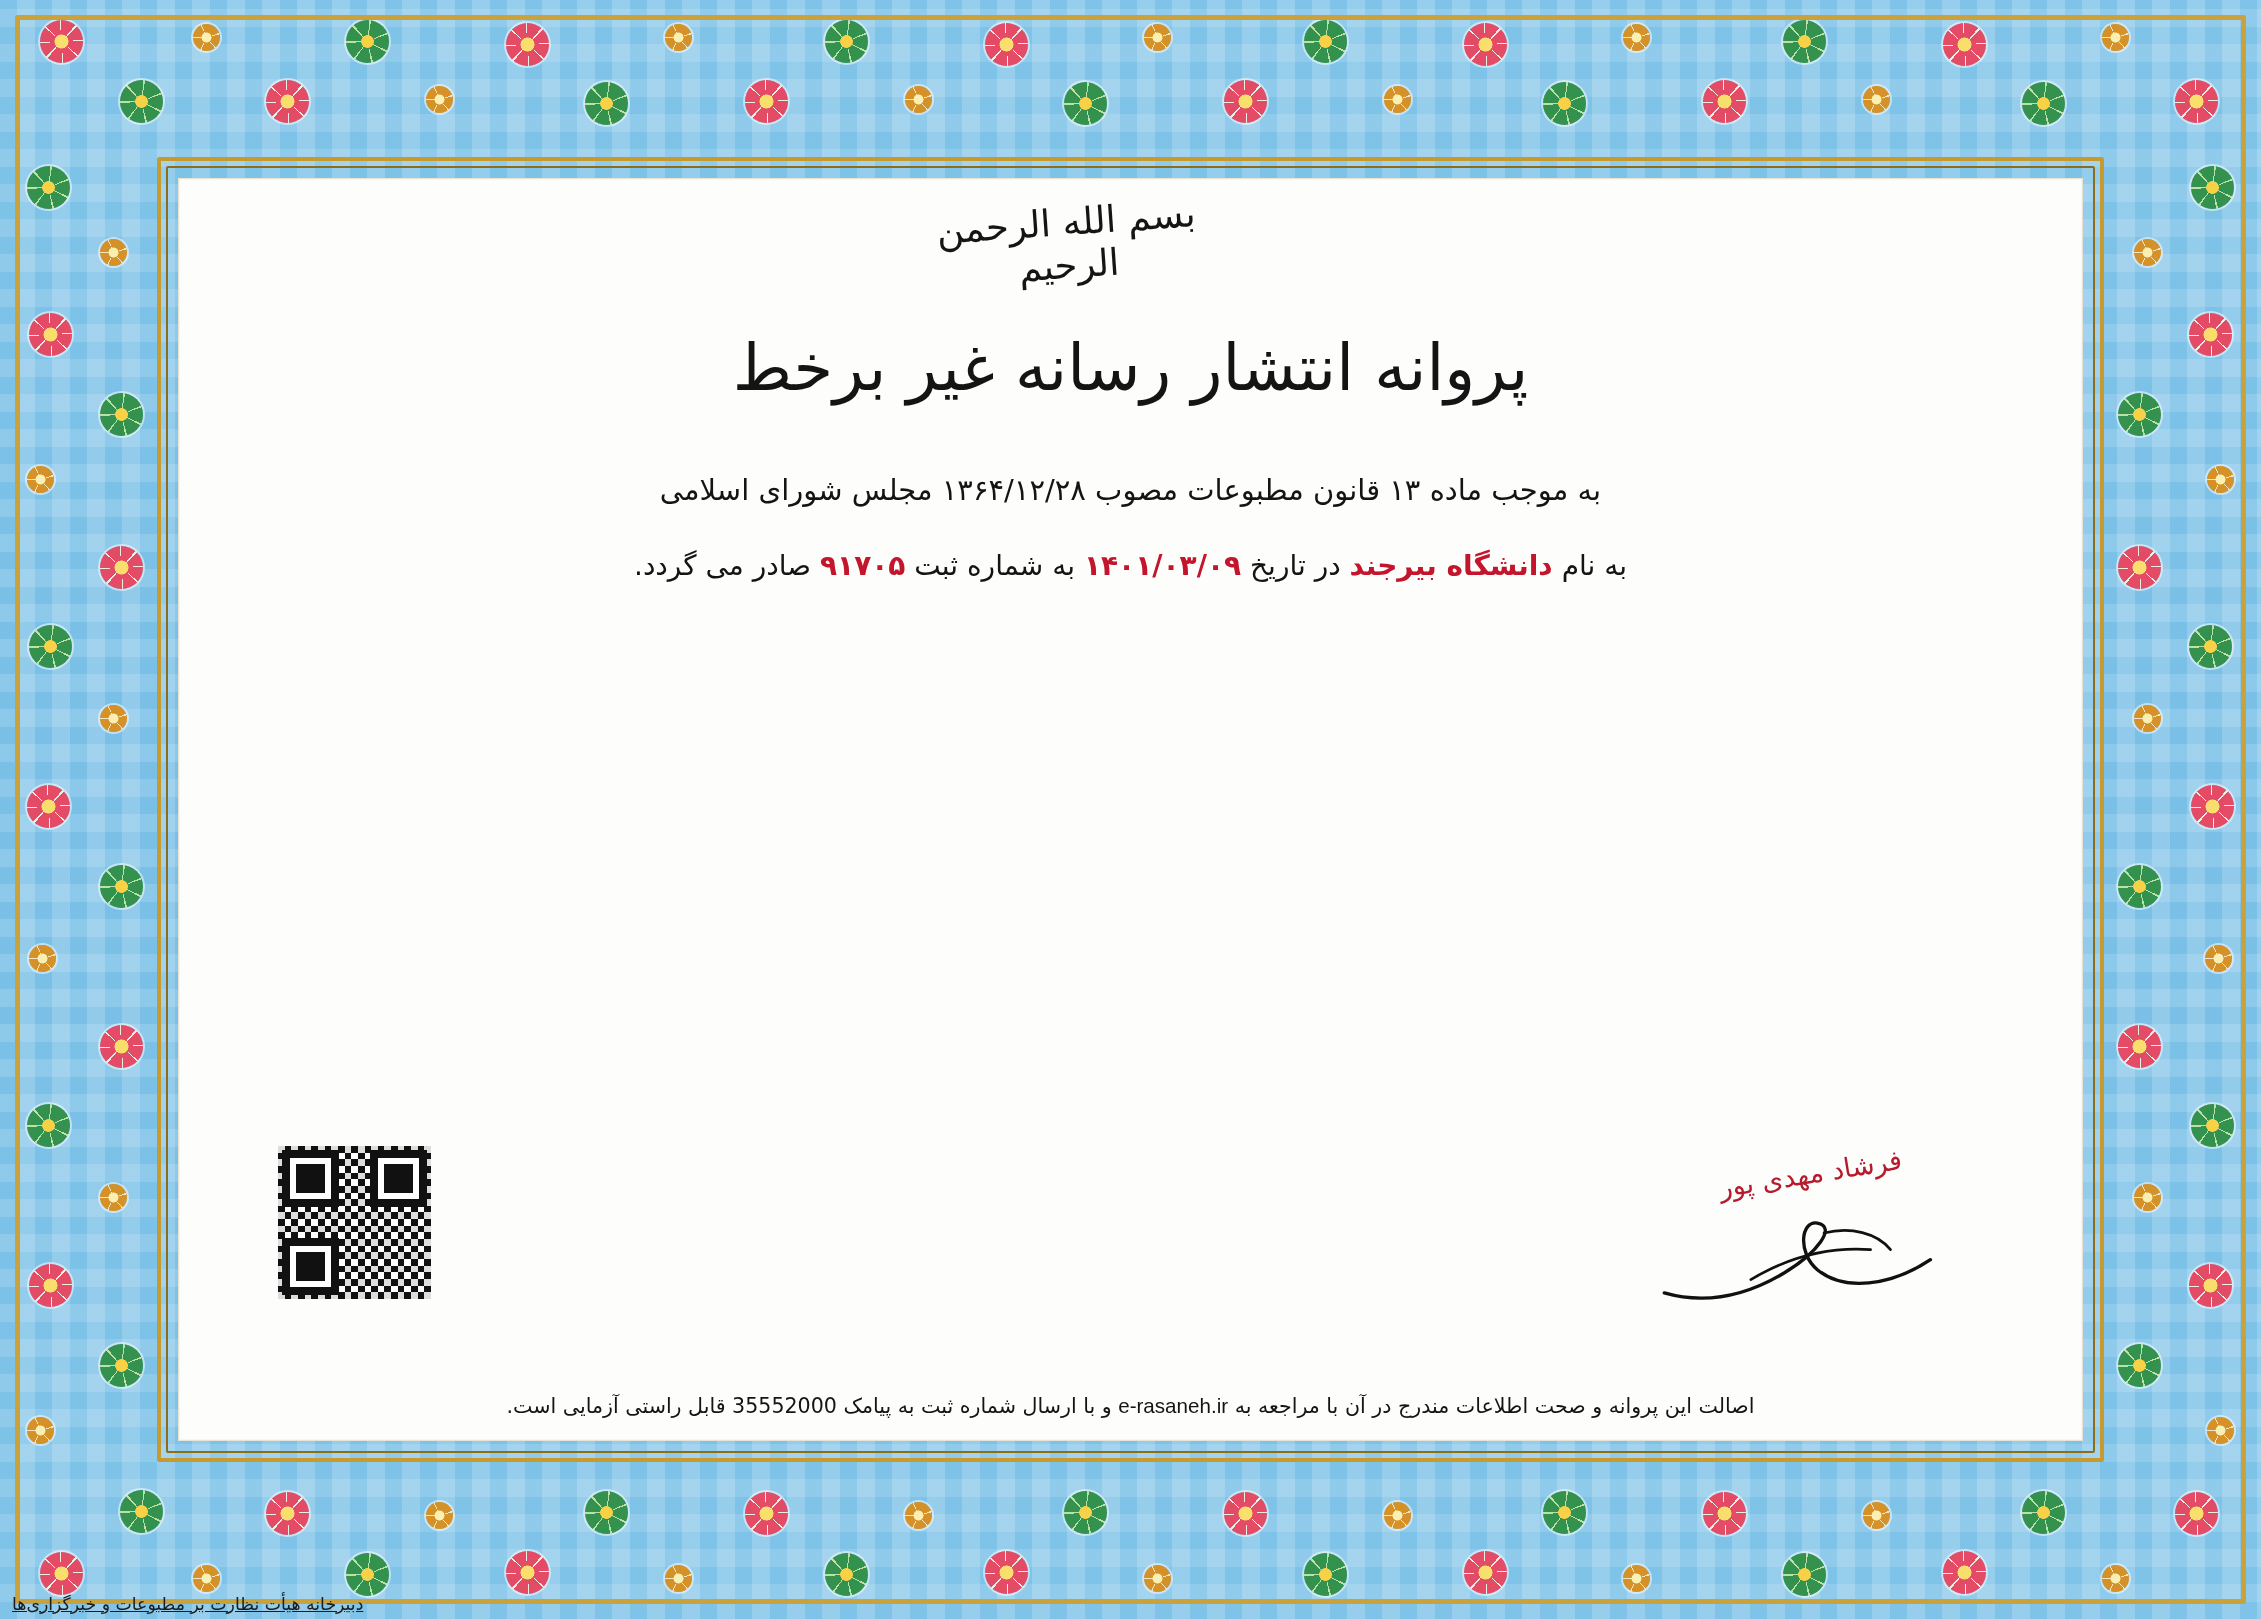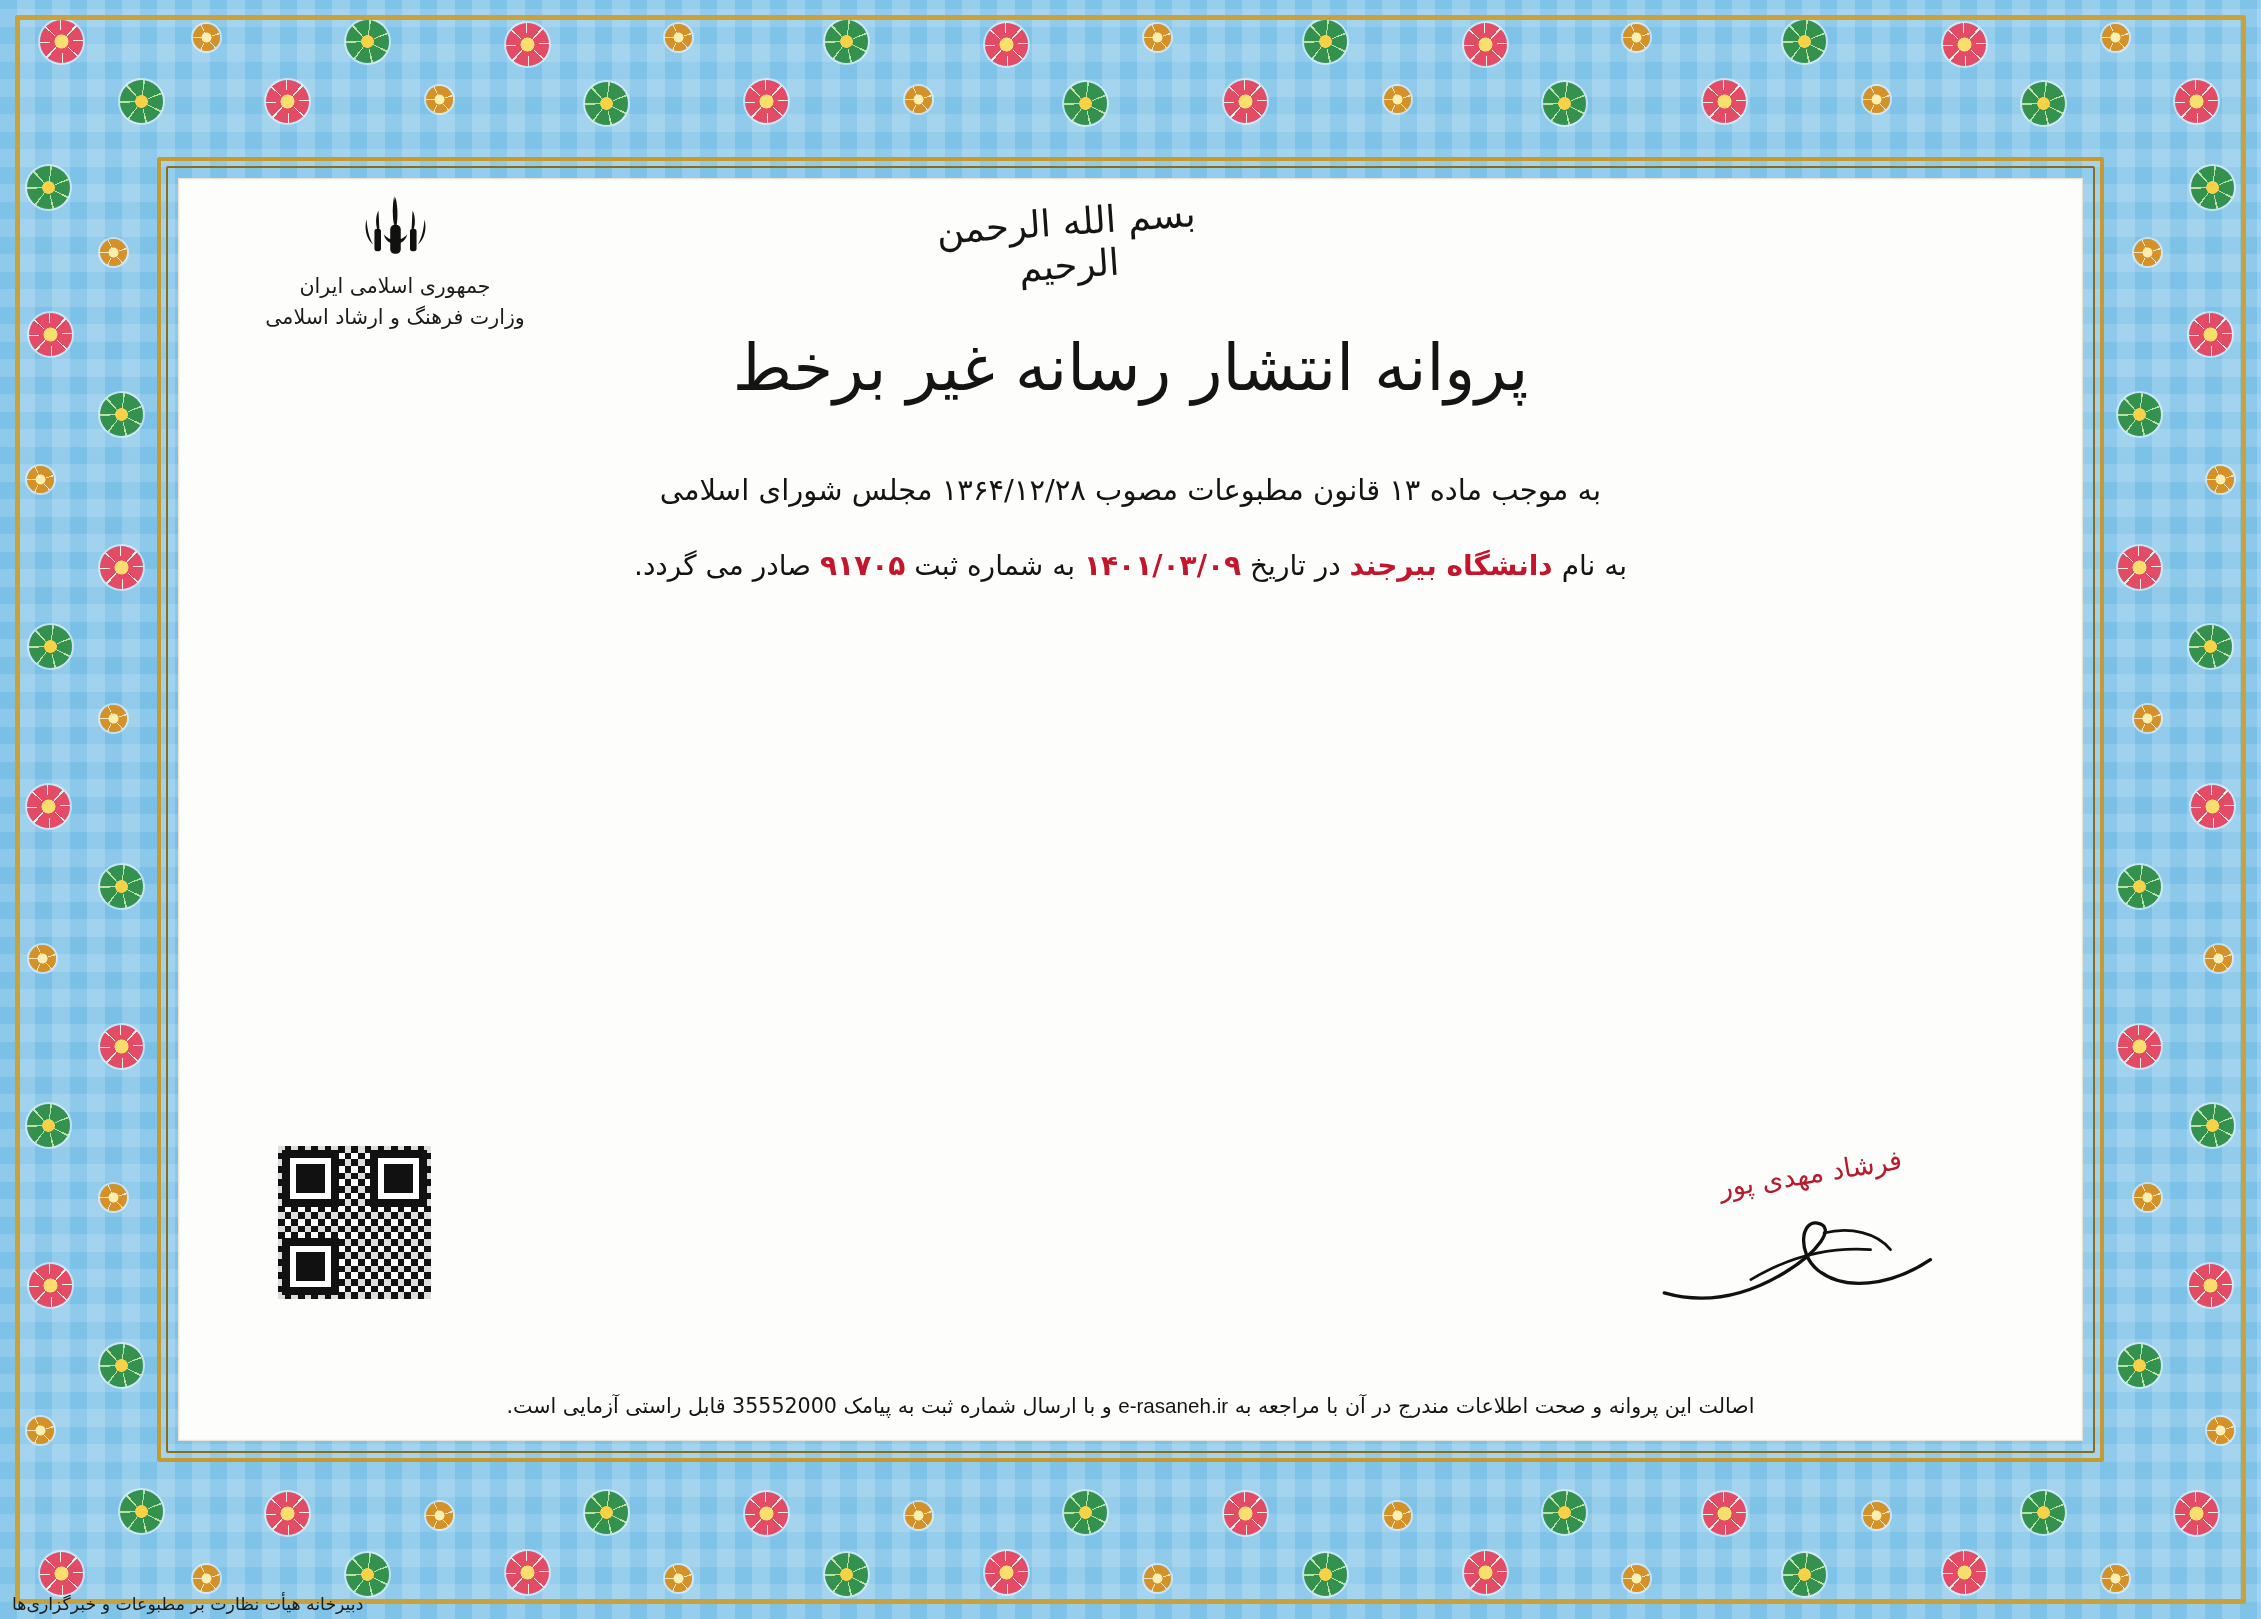--- a/index.html
+++ b/index.html
@@ -269,20 +269,21 @@
 
   
   .outside-caption {
     position: absolute;
     bottom: 5.3px;
     left: 12px;
     font-size: 17.3px;
     color: #1c1c1c;
     direction: rtl;
     font-family: "DejaVu Sans", sans-serif;
+    text-decoration: underline;
   }
 </style>
 </head>
 <body>
 
 <div class="certificate">
 
   <div class="border-frame"></div>
 
   <div class="floral-layer">
@@ -383,38 +384,20 @@
   </div>
 
   <div class="gold-band b1"></div>
   <div class="gold-band b2"></div>
   <div class="gold-band b3"></div>
 
   <div class="paper">
 
     <div class="bismillah">بسم الله الرحمن الرحیم</div>
 
-    <div class="emblem-block">
-      <svg class="emblem" viewBox="0 0 120 112">
-        <g fill="#111">
-          <path d="M58 8 c-3 14 -3 30 0 46 c3 -16 3 -32 0 -46 z"></path>
-          <path d="M60 10 c-4 16 -4 34 0 52 c4 -18 4 -36 0 -52 z" fill="#111"></path>
-          <path d="M34 30 c-5 10 -5 26 2 36 c-1 -13 -1 -25 -2 -36 z"></path>
-          <path d="M86 30 c5 10 5 26 -2 36 c1 -13 1 -25 2 -36 z"></path>
-          <path d="M16 44 c-4 14 0 30 10 38 c-7 -12 -9 -25 -10 -38 z"></path>
-          <path d="M104 44 c4 14 0 30 -10 38 c7 -12 9 -25 10 -38 z"></path>
-          <path d="M42 66 c8 12 28 12 36 0 c-4 20 -32 20 -36 0 z"></path>
-          <rect x="28" y="58" width="10" height="34" rx="4"></rect>
-          <rect x="82" y="58" width="10" height="34" rx="4"></rect>
-          <rect x="52" y="52" width="16" height="44" rx="7"></rect>
-        </g>
-      </svg>
-      <div class="emblem-line">جمهوری اسلامی ایران</div>
-      <div class="emblem-line">وزارت فرهنگ و ارشاد اسلامی</div>
-    </div>
 
     <div class="doc-title">پروانه انتشار رسانه غیر برخط</div>
 
     <div class="body">
 
       <div class="line l1">به موجب ماده ۱۳ قانون مطبوعات مصوب ۱۳۶۴/۱۲/۲۸ مجلس شورای اسلامی</div>
 
 
       <div class="line l3">
         <span>به نام</span>

